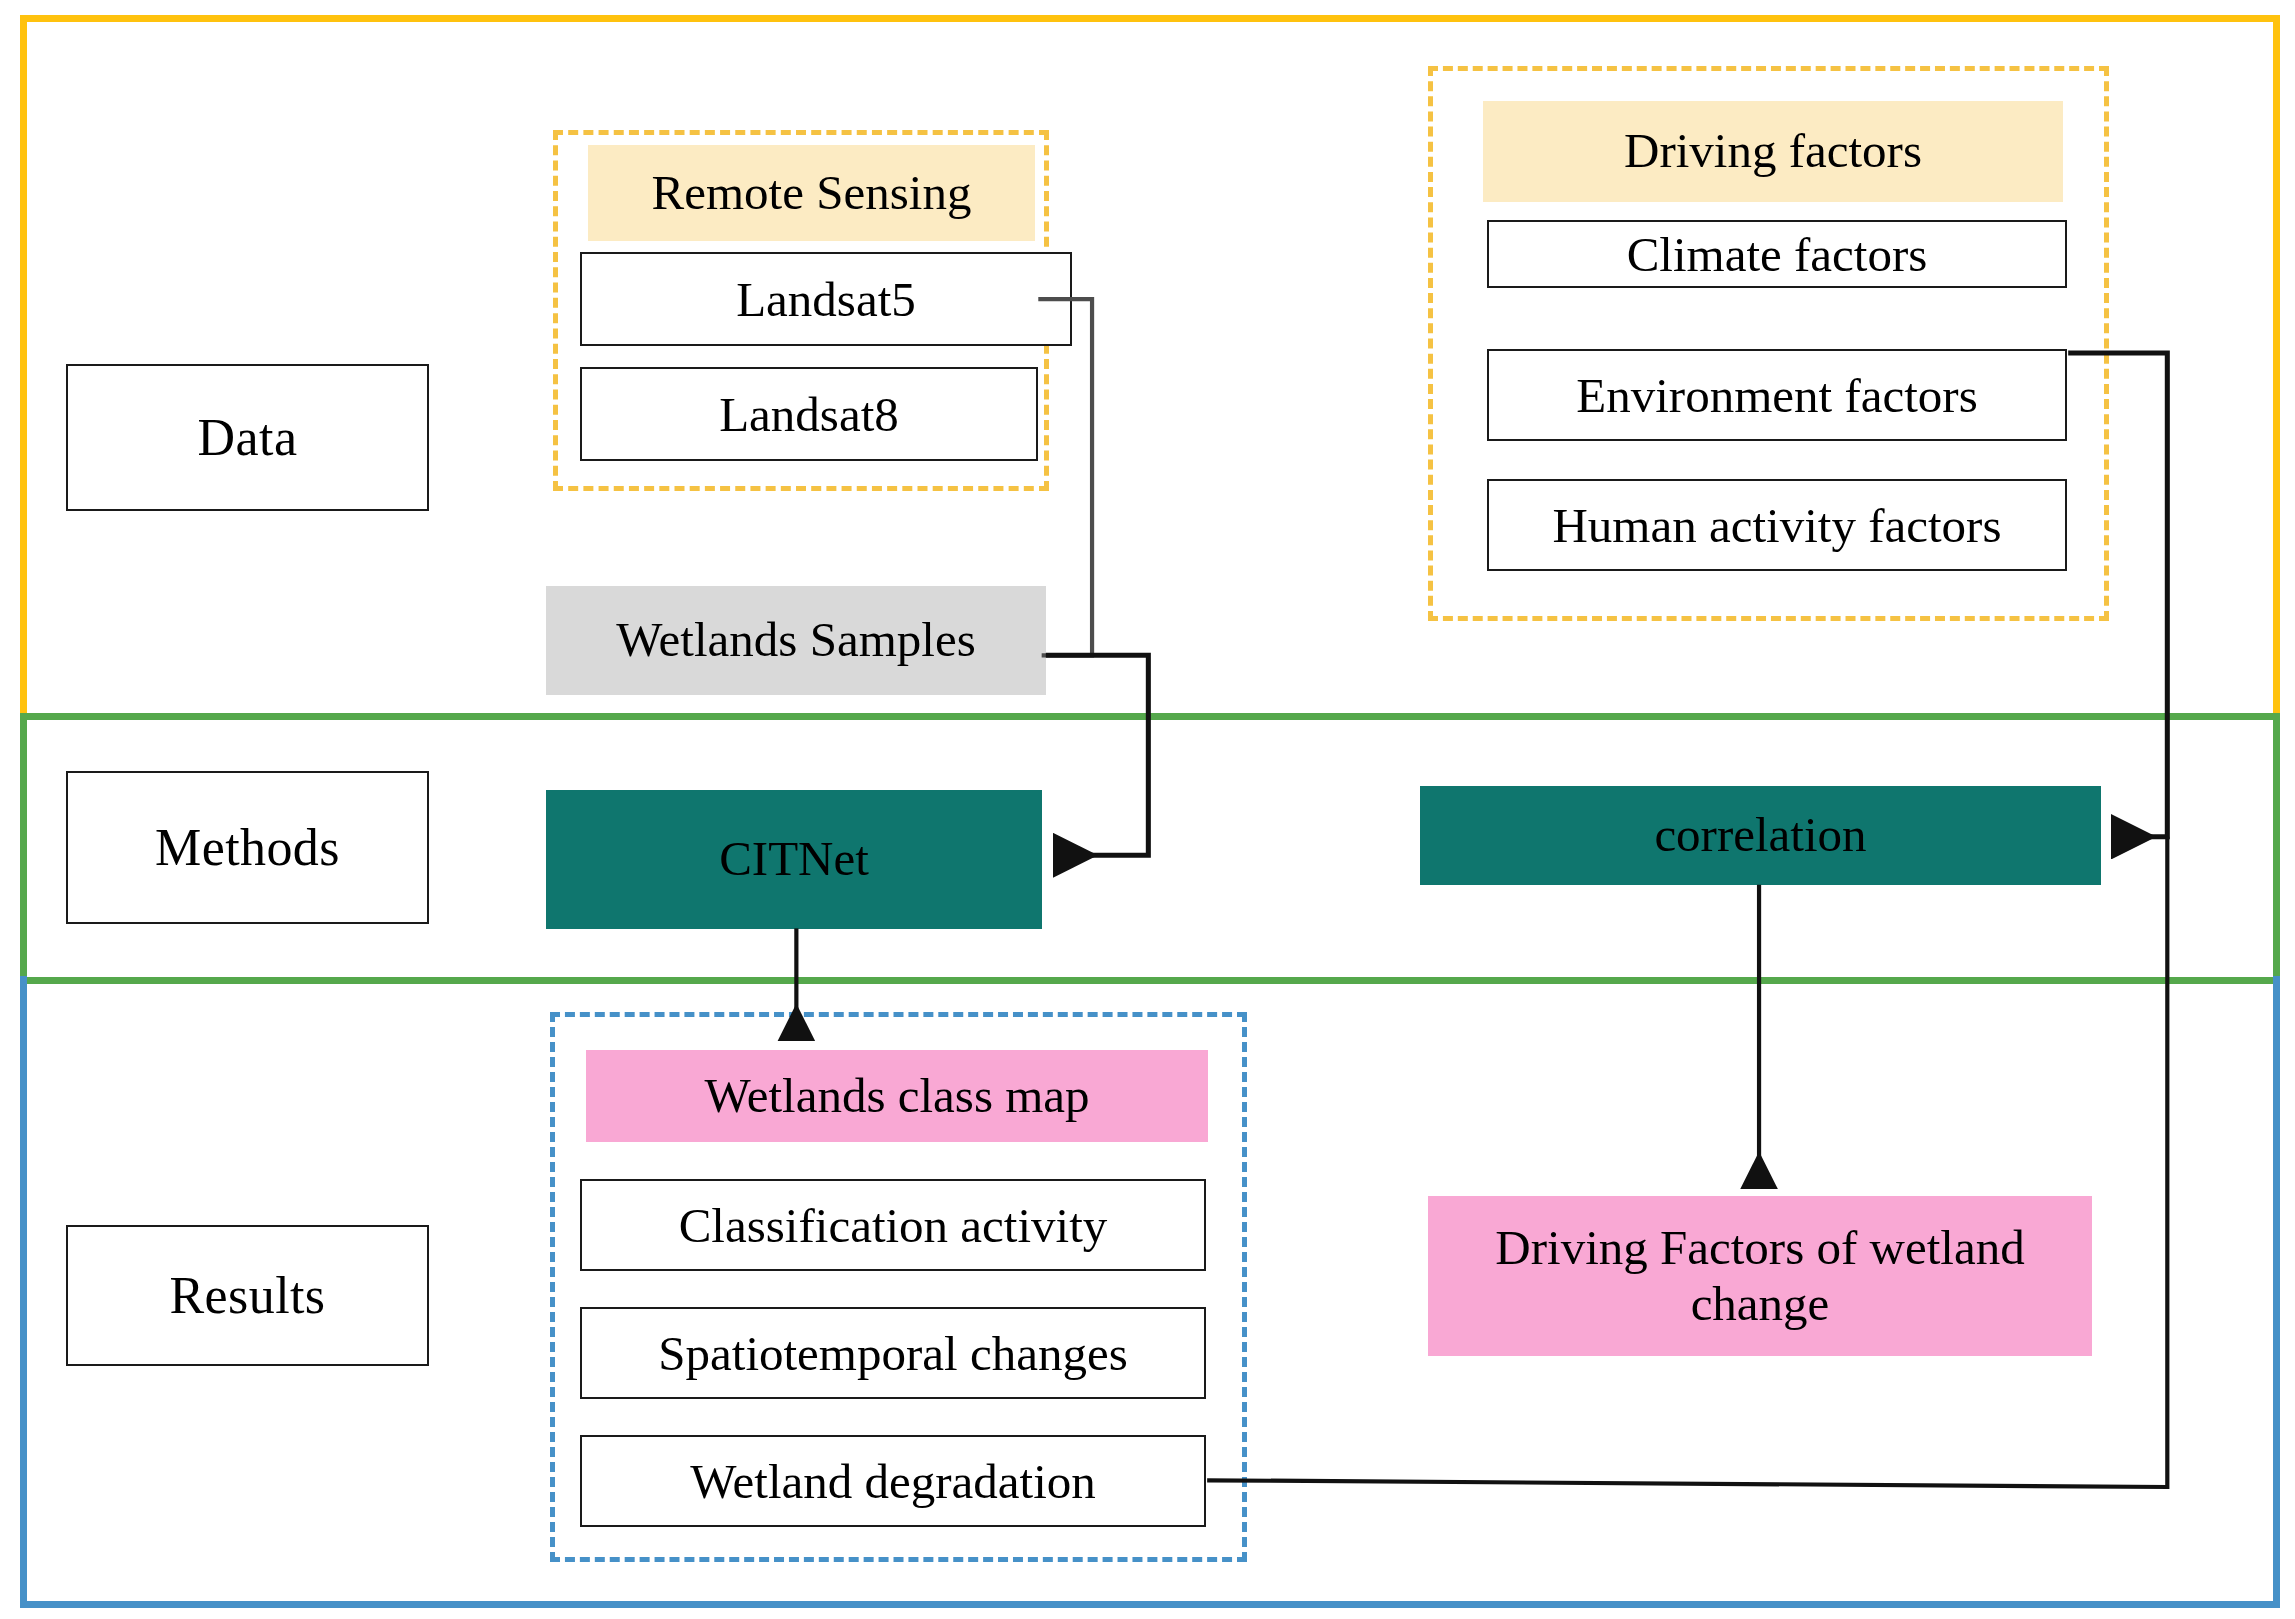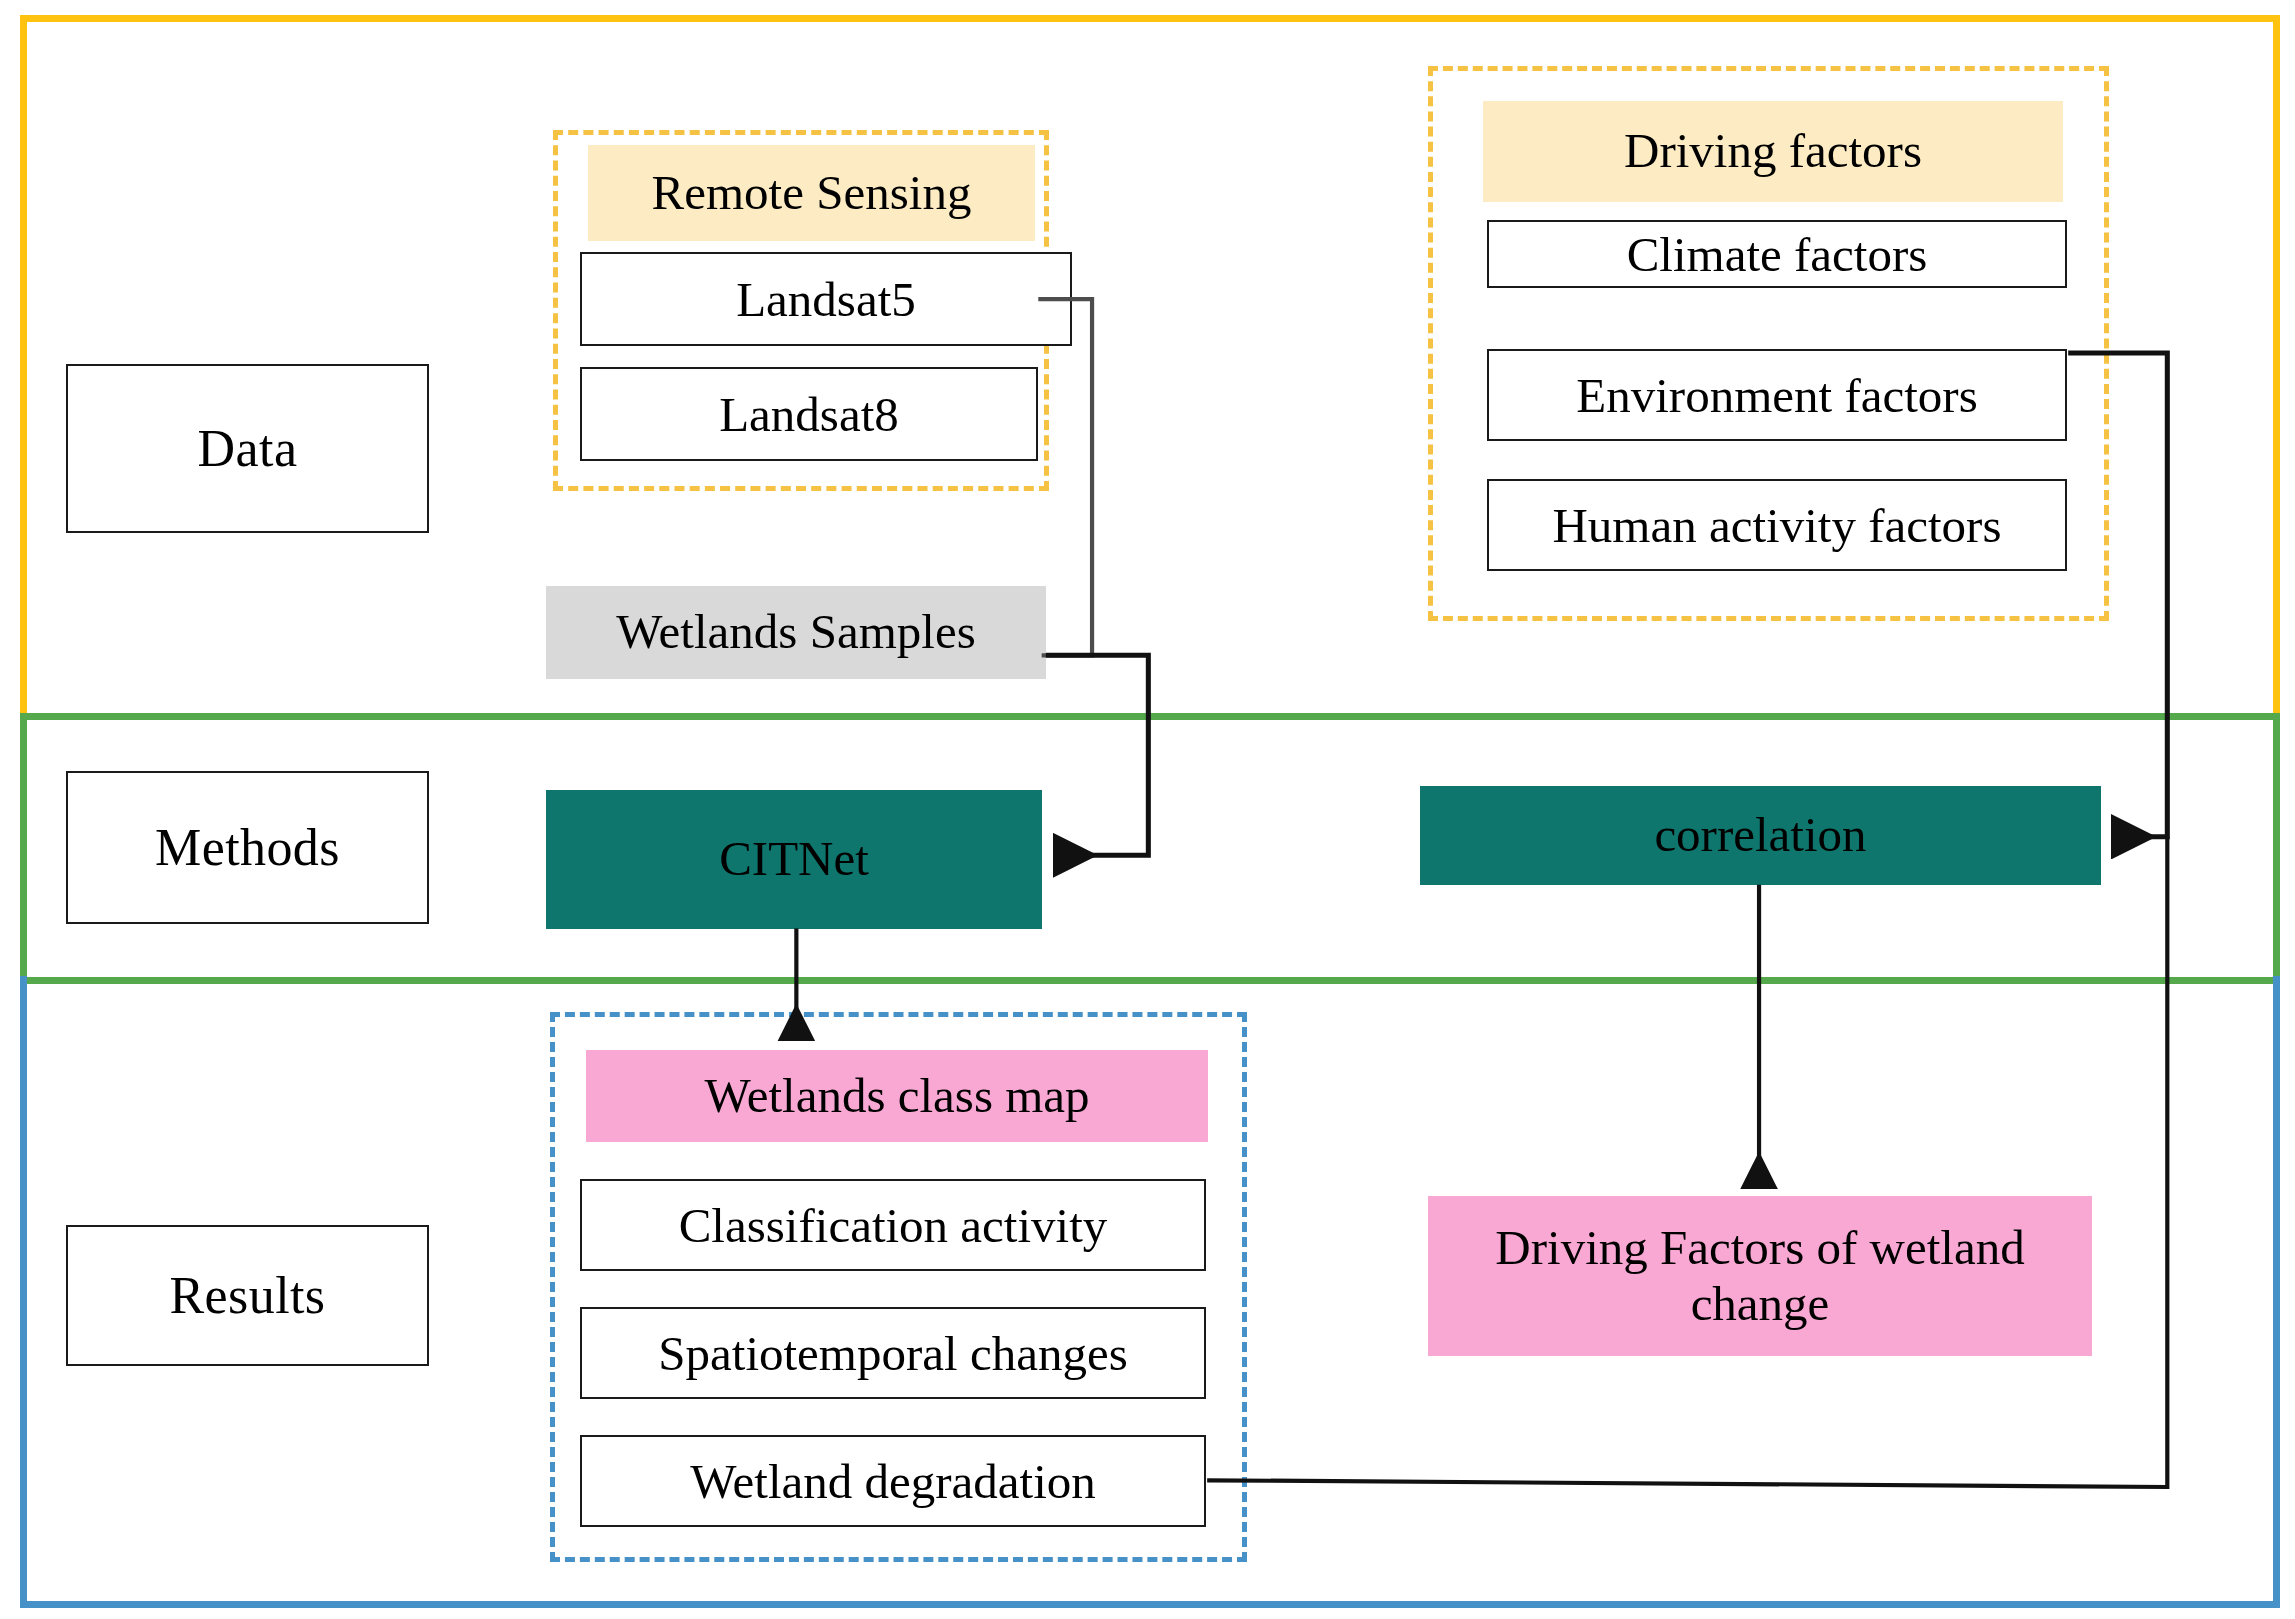--- a/index.html
+++ b/index.html
@@ -32,21 +32,21 @@
     box-sizing: border-box;
     border: 2.5px solid #1a1a1a;
     background: #ffffff;
     display: flex;
     align-items: center;
     justify-content: center;
     font-size: 52px;
     color: #000000;
     letter-spacing: 0.4px;
   }
-  #label-data    { left: 66px;  top: 364px;  width: 363px; height: 169px; }
+  #label-data    { left: 66px;  top: 364px;  width: 363px; height: 147px; }
   #label-methods { left: 66px;  top: 771px;  width: 363px; height: 153px; }
   #label-results { left: 66px;  top: 1225px; width: 363px; height: 141px; }
 
   
   .dashed-group {
     position: absolute;
     box-sizing: border-box;
     background: transparent;
   }
   #group-remote-sensing { left: 553px;  top: 130px; width: 496px;  height: 361px; border: 5.9px dashed #F5C243; }
@@ -65,21 +65,21 @@
     text-align: center;
     line-height: 1.15;
   }
   .fill-yellow { background: #FCEBC3; }
   .fill-green  { background: #0f766e; }
   .fill-blue   { background: #f9a8d4; }
   .fill-gray   { background: #D9D9D9; }
 
   #fill-remote-sensing { left: 588px;  top: 145px;  width: 447px;  height: 96px; }
   #fill-driving        { left: 1483px; top: 101px;  width: 580px;  height: 101px; }
-  #fill-wetlands-samples { left: 546px; top: 586px;  width: 500px;  height: 93px; }
+  #fill-wetlands-samples { left: 546px; top: 586px;  width: 500px;  height: 109px; }
   #fill-citnet         { left: 546px;  top: 790px;  width: 496px;  height: 139px; }
   #fill-correlation    { left: 1420px; top: 786px;  width: 681px;  height: 99px; }
   #fill-wetlands-map   { left: 586px;  top: 1050px; width: 622px;  height: 92px; }
   #fill-driving-result { left: 1428px; top: 1196px; width: 664px;  height: 160px; }
 
   
   .plain-box {
     position: absolute;
     box-sizing: border-box;
     border: 2.5px solid #1a1a1a;

